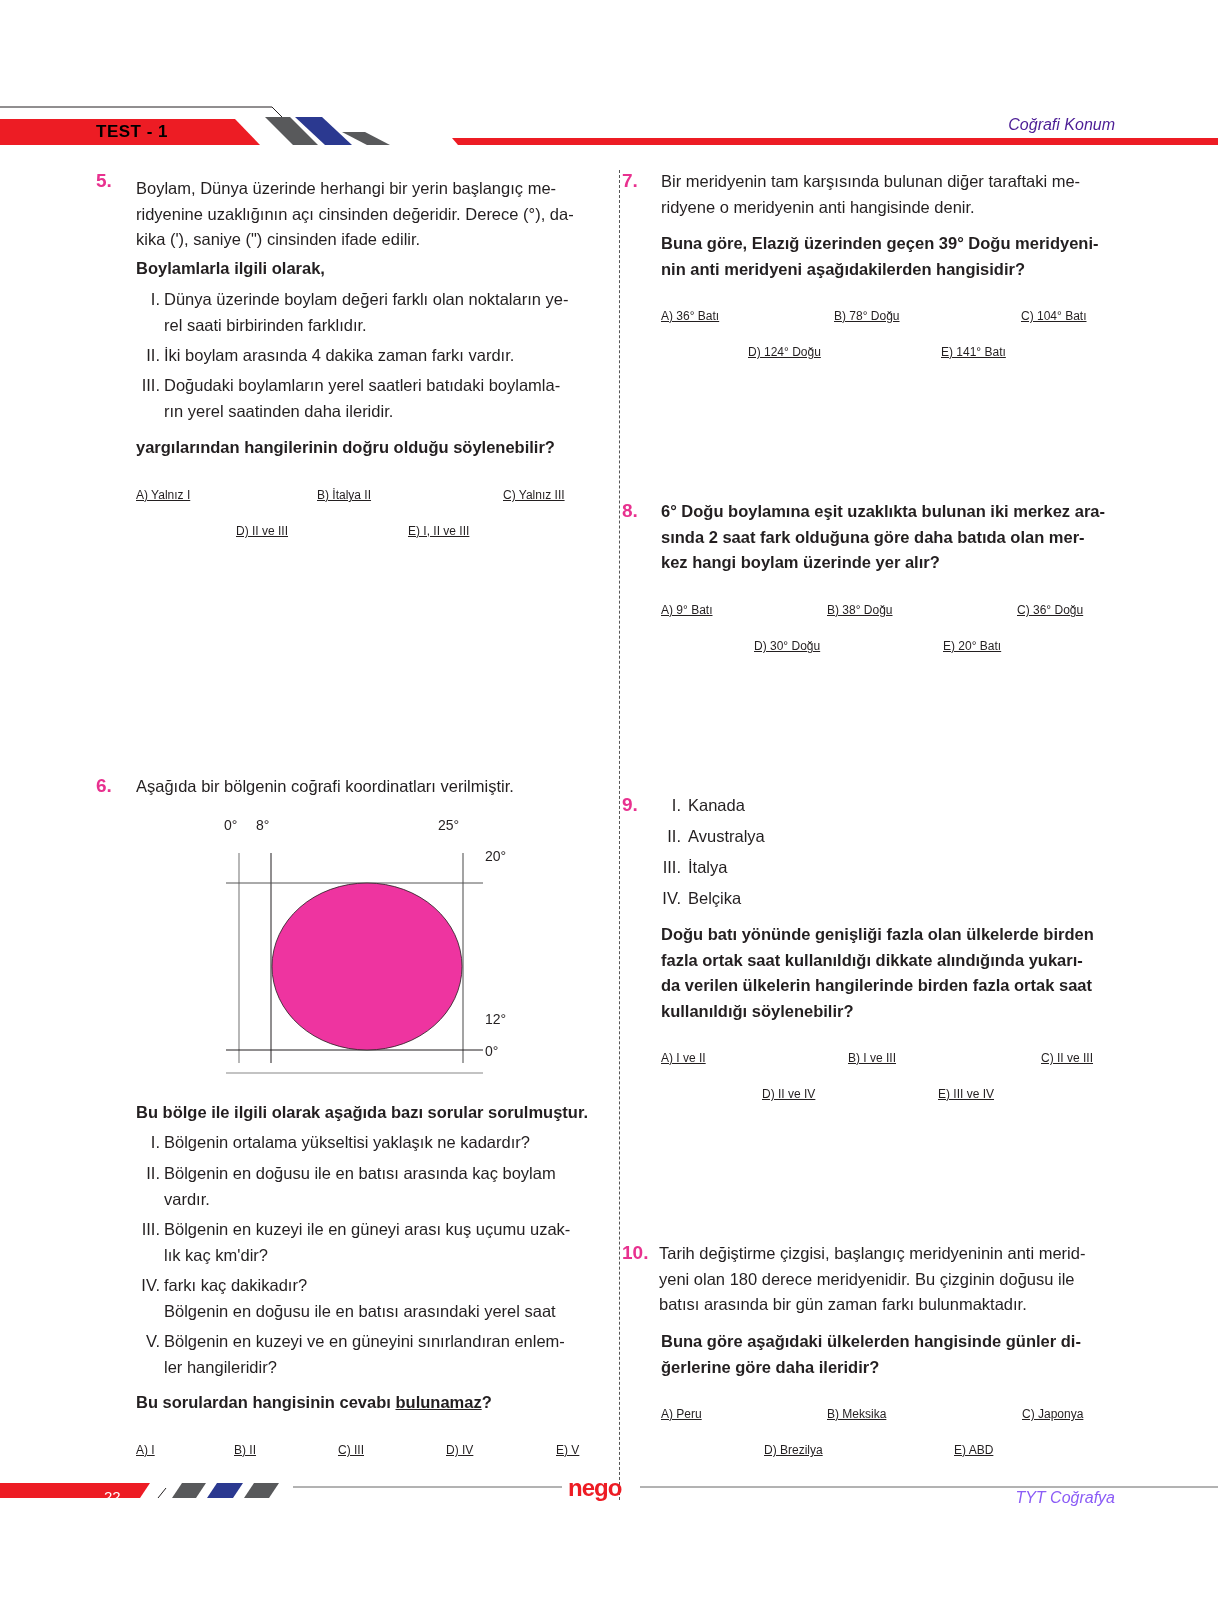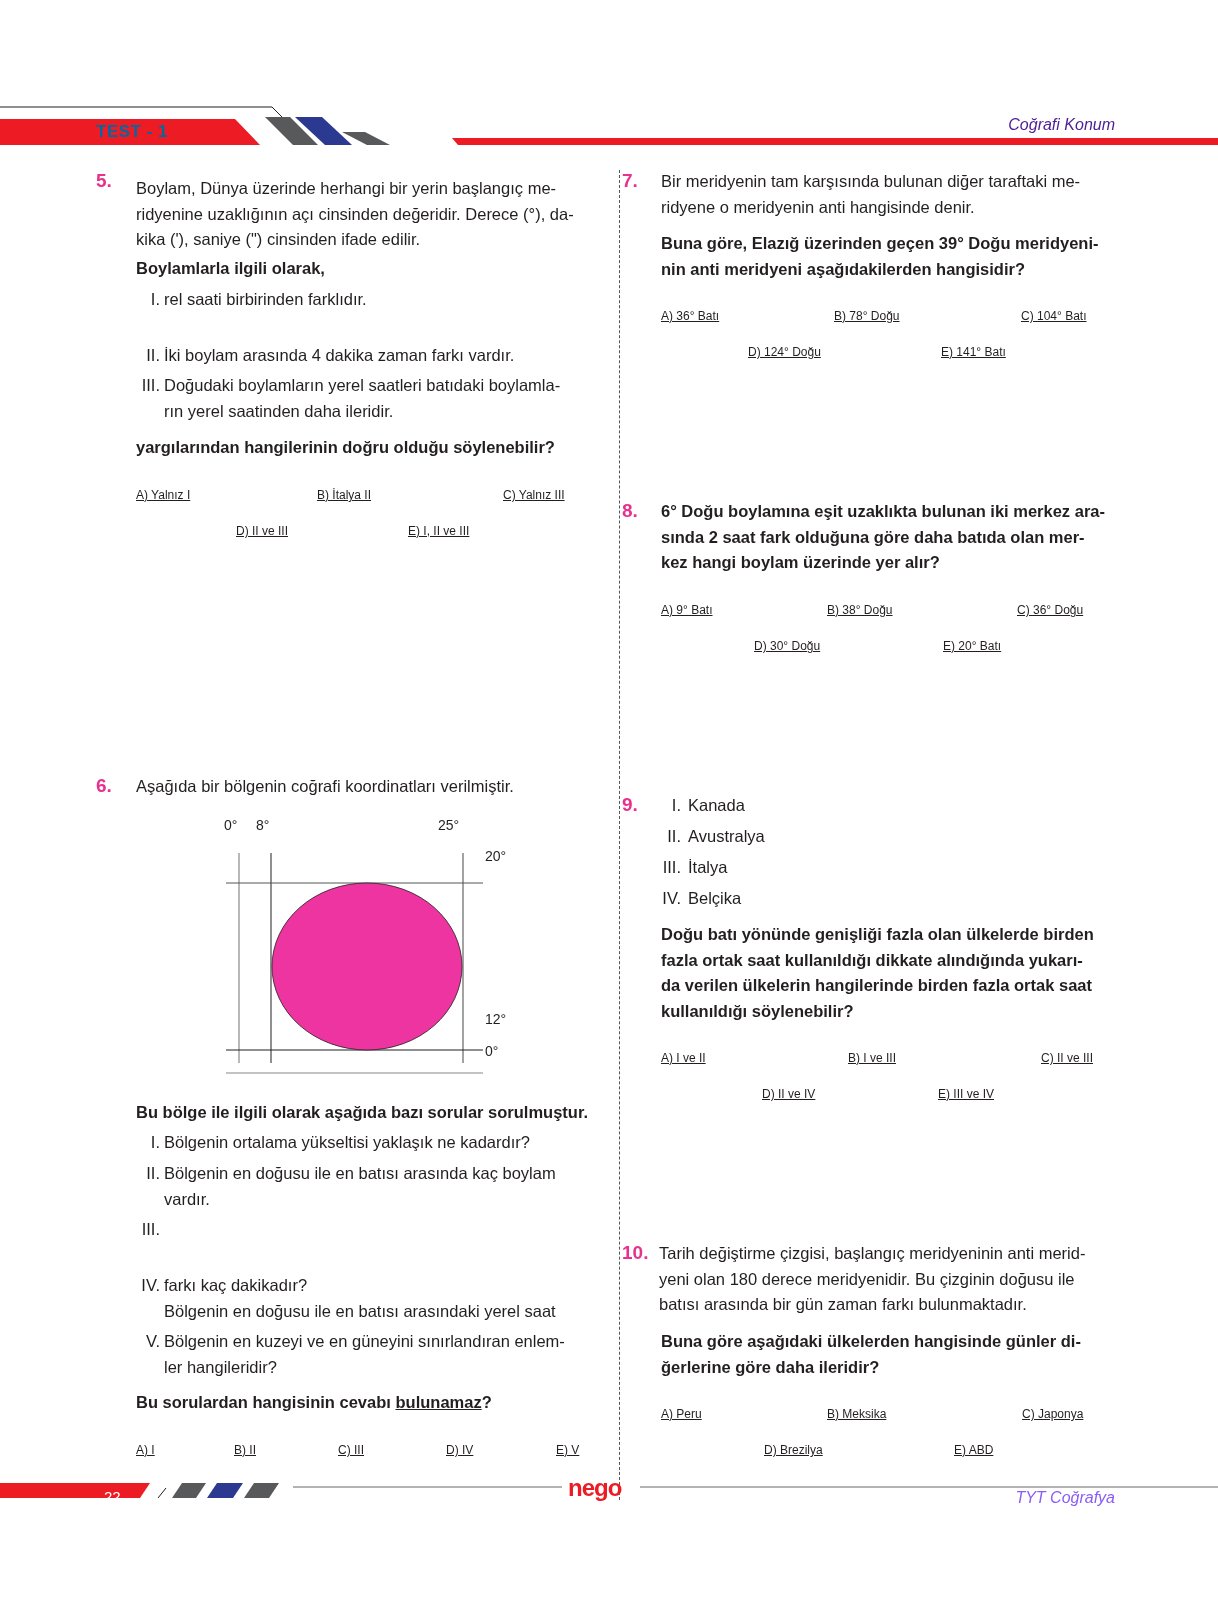--- a/index.html
+++ b/index.html
@@ -23,37 +23,38 @@
 <div>
   <svg class="abs" style="left:0;top:100px" width="1218" height="50">
     <line x1="0" y1="7" x2="272" y2="7" stroke="#231f20" stroke-width="1"></line>
     <line x1="272" y1="7" x2="310" y2="45" stroke="#231f20" stroke-width="1"></line>
     <polygon points="0,19 235,19 260,45 0,45" fill="#ed1c24"></polygon>
     <polygon points="265,17 290,17 318,45 293,45" fill="#58595b"></polygon>
     <polygon points="295,17 322,17 352,45 325,45" fill="#2b3990"></polygon>
     <polygon points="342,32 365,32 390,45 367,45" fill="#58595b"></polygon>
     <polygon points="452,38 1218,38 1218,45 458,45" fill="#ed1c24"></polygon>
   </svg>
-  <div class="abs" style="left:96px;top:122px;color:#0369a1;font-weight:bold;font-size:17px;letter-spacing:0.5px">TEST - 1</div>
+  <div class="abs" style="left:96px;top:122px;color:#000000;font-weight:bold;font-size:17px;letter-spacing:0.5px">TEST - 1</div>
   <div class="abs" style="right:103px;top:116px;font-style:italic;font-size:16px;color:#4c1d95">Coğrafi Konum</div>
 </div>
 
 <div class="divider"></div>
 
 <div>
   <div class="qnum" style="left:96px;top:170px">5.</div>
   <div class="abs txt" style="left:136px;top:176px;width:455px">
     <div>Boylam, Dünya üzerinde herhangi bir yerin başlangıç me-</div>
     <div>ridyenine uzaklığının açı cinsinden değeridir. Derece (°), da-</div>
     <div>kika ('), saniye (") cinsinden ifade edilir.</div>
   </div>
   <div class="abs txt bold" style="left:136px;top:256px">Boylamlarla ilgili olarak,</div>
   <div class="item" style="left:136px;top:287px;width:460px;height:52px">
     <span class="rn">I.</span>
     <span class="it">
+        <div>Dünya üzerinde boylam değeri farklı olan noktaların ye-</div>
         <div>rel saati birbirinden farklıdır.</div>
       </span>
   </div>
   <div class="item" style="left:136px;top:343px;width:460px;height:26px">
     <span class="rn">II.</span>
     <span class="it">İki boylam arasında 4 dakika zaman farkı vardır.</span>
   </div>
   <div class="item" style="left:136px;top:373px;width:460px;height:52px">
     <span class="rn">III.</span>
     <span class="it">
@@ -98,20 +99,24 @@
   </div>
   <div class="item" style="left:136px;top:1161px;width:460px;height:52px">
     <span class="rn">II.</span>
     <span class="it">
         <div>Bölgenin en doğusu ile en batısı arasında kaç boylam</div>
         <div>vardır.</div>
       </span>
   </div>
   <div class="item" style="left:136px;top:1217px;width:460px;height:52px">
     <span class="rn">III.</span>
+    <span class="it">
+        <div>Bölgenin en kuzeyi ile en güneyi arası kuş uçumu uzak-</div>
+        <div>lık kaç km'dir?</div>
+      </span>
   </div>
   <div class="item" style="left:136px;top:1273px;width:460px;height:52px">
     <span class="rn">IV.</span>
     <span class="it">
         <div>farkı kaç dakikadır?</div>
         <div>Bölgenin en doğusu ile en batısı arasındaki yerel saat</div>
       </span>
   </div>
   <div class="item" style="left:136px;top:1329px;width:460px;height:52px">
     <span class="rn">V.</span>

